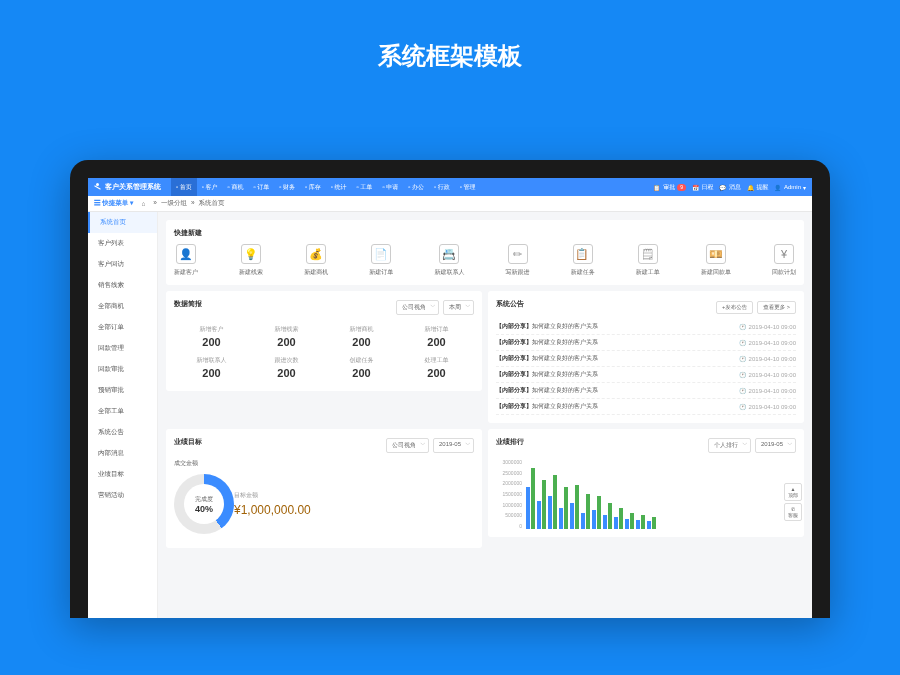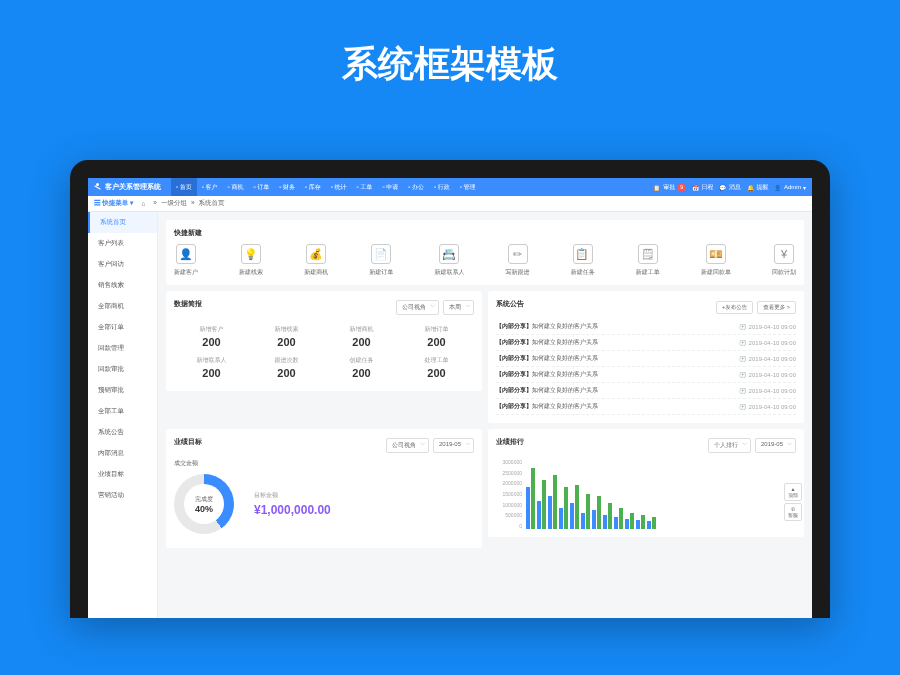--- a/index.html
+++ b/index.html
@@ -1,18 +1,18 @@
 <!DOCTYPE html>
 <html><head>
 <meta charset="utf-8">
 <style>
 *{margin:0;padding:0;box-sizing:border-box;font-family:"Microsoft YaHei",Arial,sans-serif}
 body{background:#1588f5;width:900px;height:675px;overflow:hidden;position:relative}
 .hero{text-align:center;padding:40px 0 25px;color:#fff}
-.hero h1{font-size:36px;font-weight:700;margin-bottom:20px}
+.hero h1{font-size:24px;font-weight:700;margin-bottom:20px}
 .hero p{font-size:17px;font-weight:400}
 .laptop{position:absolute;top:160px;left:50%;transform:translateX(-50%);width:760px}
 .screen-bezel{background:#1a1a1a;border-radius:18px 18px 0 0;padding:18px 18px 0;box-shadow:0 10px 40px rgba(0,0,0,.3)}
 .screen{background:#f5f6f8;width:100%;height:440px;overflow:hidden;font-size:7px}
 .topbar{background:#3b8cff;height:18px;display:flex;align-items:center;color:#fff;padding:0 6px}
 .logo{display:flex;align-items:center;gap:3px;font-size:7px;font-weight:600;margin-right:10px}
 .logo-icon{width:8px;height:8px;position:relative}
 .logo-icon::before{content:"";position:absolute;width:3px;height:3px;border-radius:50%;background:#fff;top:0;left:2px}
 .logo-icon::after{content:"";position:absolute;width:7px;height:1px;background:#fff;top:4px;transform:rotate(30deg)}
 .topnav{display:flex;gap:0;flex:1}
@@ -46,27 +46,27 @@
 .stat{width:25%;text-align:center;padding:4px 0}
 .stat-label{font-size:6px;color:#999;margin-bottom:2px}
 .stat-val{font-size:11px;font-weight:600;color:#333}
 .notice-head{display:flex;justify-content:space-between;align-items:center;margin-bottom:4px}
 .notice-btns{display:flex;gap:4px}
 .btn-sm{border:1px solid #ddd;border-radius:2px;padding:2px 5px;font-size:5.5px;color:#666;cursor:pointer;background:#fff}
 .notice-item{display:flex;justify-content:space-between;padding:3px 0;font-size:6px;border-bottom:1px dashed #eee}
 .notice-text{color:#555}
 .notice-tag{color:#333;font-weight:600}
 .notice-time{color:#aaa;display:flex;align-items:center;gap:2px}
-.goal-body{display:flex;gap:20px;align-items:center;padding:6px 0}
+.goal-body{display:flex;align-items:center;padding:6px 0}
 .donut{width:60px;height:60px;border-radius:50%;background:conic-gradient(#3b8cff 0 144deg,#e8e8e8 144deg 360deg);display:flex;align-items:center;justify-content:center;position:relative}
 .donut::before{content:"";width:40px;height:40px;background:#fff;border-radius:50%;position:absolute}
 .donut-text{position:relative;text-align:center;font-size:6px;color:#666}
 .donut-val{font-size:9px;font-weight:600;color:#333}
 .goal-info{font-size:6px;color:#999}
-.goal-amount{font-size:12px;font-weight:700;color:#8b5cf6;margin-top:3px}
+.goal-amount{font-size:12px;font-weight:400;color:#a16207;margin-top:3px}
 .chart{display:flex;align-items:flex-end;gap:3px;height:70px;position:relative;padding-left:30px}
 .yaxis{position:absolute;left:0;top:0;bottom:0;display:flex;flex-direction:column;justify-content:space-between;font-size:5px;color:#aaa;text-align:right;width:26px}
 .bars{display:flex;align-items:flex-end;gap:2px;flex:1;height:100%}
 .bargroup{display:flex;gap:1px;align-items:flex-end}
 .bar{width:4px}
 .bar.blue{background:#3b8cff}
 .bar.green{background:#4caf50}
 .float-btns{position:absolute;right:2px;top:50%;display:flex;flex-direction:column;gap:2px}
 .float-btn{width:18px;height:18px;background:#fff;border:1px solid #ddd;border-radius:2px;display:flex;flex-direction:column;align-items:center;justify-content:center;font-size:5px;color:#666;cursor:pointer}
 </style>

